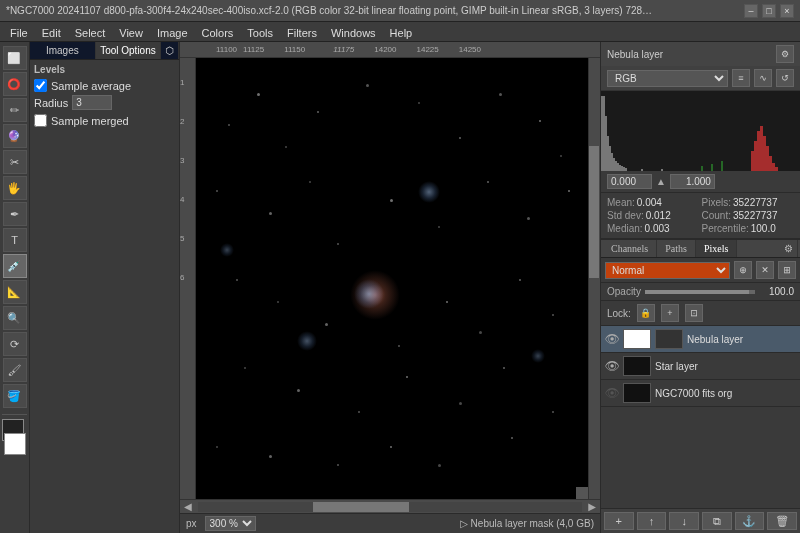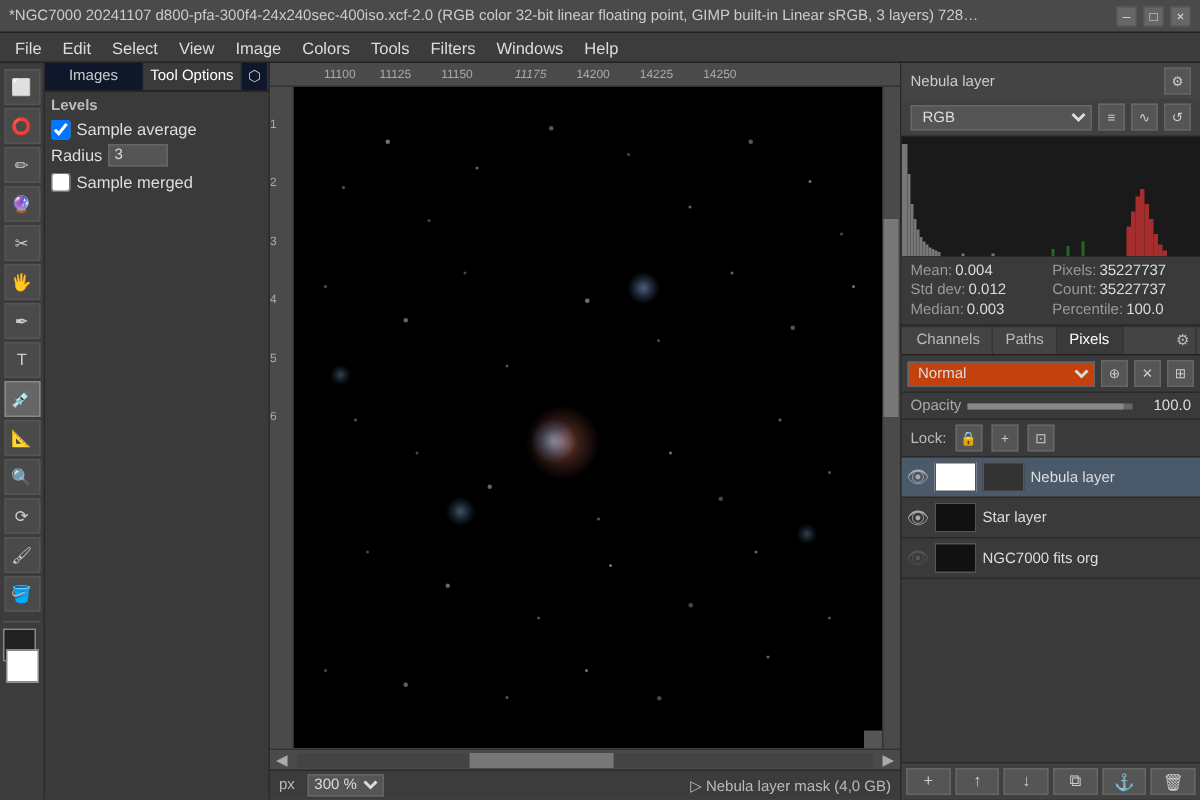--- a/index.html
+++ b/index.html
@@ -259,20 +259,21 @@
     }
     #dock-tabs {
       display: flex;
       background: #444;
       border-bottom: 1px solid #222;
       padding: 0 2px;
     }
     .dock-tab {
       padding: 3px 8px; font-size: 10px; cursor: pointer; color: #bbb;
       border-right: 1px solid #333;
+      font-family: Liberation Serif, serif;
     }
     .dock-tab.active { color: #fff; background: #3a3a3a; }
 
     #layers-panel {
       flex: 1;
       display: flex;
       flex-direction: column;
     }
     #layers-options {
       display: flex;
@@ -430,21 +431,21 @@
         <input type="checkbox" style="">
         <span>Sample merged</span>
       </div>
     </div>
   </div>
 
   <div id="canvas-area">
 
     <div id="ruler-top">
       <span class="ruler-tick" style="margin-left: 20px;">11100</span>
-      <span class="ruler-tick" style="margin-left: 16px;">11125</span>
+      <span class="ruler-tick" style="margin-left: 6px;">11125</span>
       <span class="ruler-tick" style="margin-left: 20px;">11150</span>
       <span class="ruler-tick" style="margin-left: 28px; font-style: italic;">11175</span>
       <span class="ruler-tick" style="margin-left: 20px;">14200</span>
       <span class="ruler-tick" style="margin-left: 20px;">14225</span>
       <span class="ruler-tick" style="margin-left: 20px;">14250</span>
     </div>
 
     <div id="canvas-with-ruler">
       <div id="ruler-left">
         <span class="ruler-tick" style="margin-top:20px;">1</span>
@@ -589,20 +590,25 @@
           <rect x="168" y="65" width="3" height="15" fill="rgba(200,50,50,0.8)"></rect>
           <rect x="171" y="72" width="3" height="8" fill="rgba(200,50,50,0.8)"></rect>
           <rect x="174" y="76" width="3" height="4" fill="rgba(200,50,50,0.8)"></rect>
 
           <rect x="100" y="75" width="2" height="5" fill="rgba(50,180,50,0.5)"></rect>
           <rect x="110" y="73" width="2" height="7" fill="rgba(50,180,50,0.5)"></rect>
           <rect x="120" y="70" width="2" height="10" fill="rgba(50,180,50,0.5)"></rect>
         </svg>
       </div>
 
+      <div id="levels-controls">
+        <input type="text" class="levels-input" value="0.000" style="">
+        <span class="levels-arrow">▲</span>
+        <input type="text" class="levels-input" style="text-align: right;" value="1.000">
+      </div>
 
       <div id="histogram-stats">
         <div class="stat-item">
           <span class="stat-label">Mean:</span>
           <span class="stat-value">0.004</span>
         </div>
         <div class="stat-item">
           <span class="stat-label">Pixels:</span>
           <span class="stat-value">35227737</span>
         </div>

